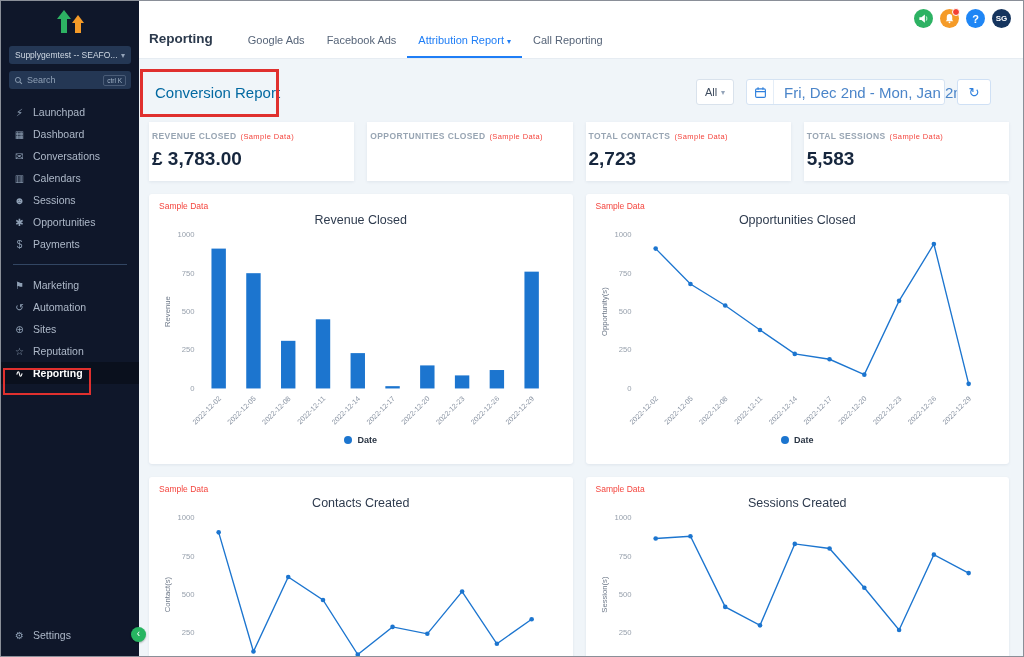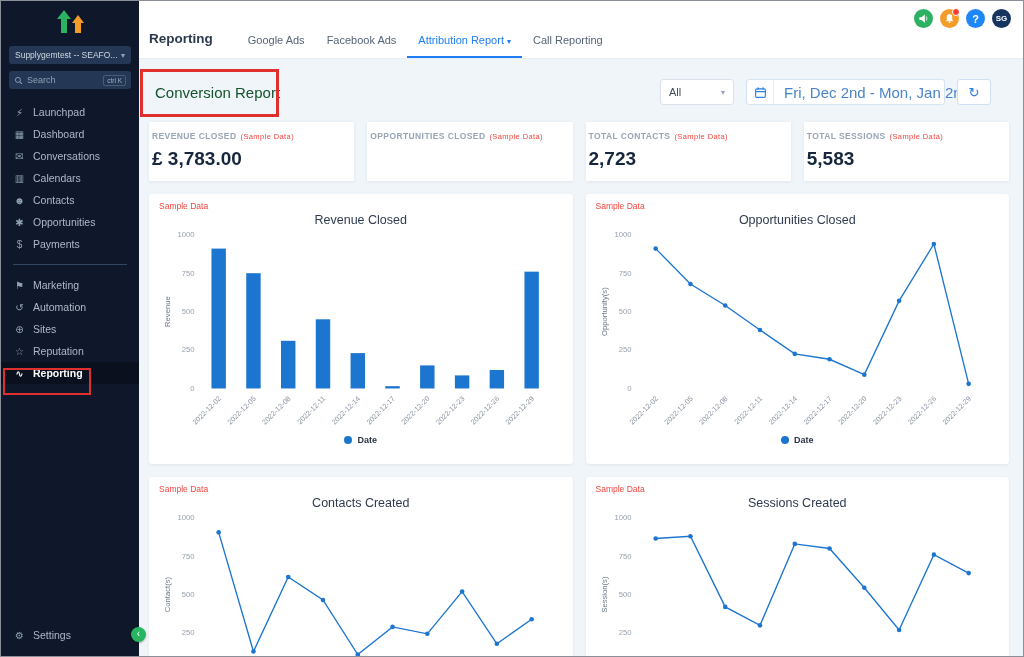--- a/index.html
+++ b/index.html
@@ -36,23 +36,23 @@
   .topbar-icons{position:absolute;top:8px;right:12px;display:flex;gap:7px;align-items:center}
   .hicon{width:19px;height:19px;border-radius:50%;display:flex;align-items:center;justify-content:center;position:relative;color:#fff;cursor:pointer}
   .hicon.green{background:#2db263}
   .hicon.orange{background:#f59b28}
   .hicon.blue{background:#1f86f5;font-size:11px;font-weight:bold}
   .notif-dot{position:absolute;top:-1px;right:-1px;width:6px;height:6px;border-radius:50%;background:#f43f33;border:1px solid #fff}
   .avatar{width:19px;height:19px;border-radius:50%;background:#15345e;color:#fff;font-size:8px;font-weight:bold;display:flex;align-items:center;justify-content:center;cursor:pointer}
   
   .content{position:absolute;left:138px;top:57px;right:0;bottom:0;padding:14px 14px 0 10px;overflow:hidden}
   .toolbar{display:flex;justify-content:space-between;align-items:center;height:40px}
-  .page-heading{font-size:15px;color:#14532d;margin-left:6px}
+  .page-heading{font-size:15px;color:#0369a1;margin-left:6px}
   .toolbar-controls{display:flex;align-items:center;gap:12px;margin-right:18px}
-  .filter-select{background:#fff;border:1px solid #d9e2ec;border-radius:3px;height:26px;width:74px;display:flex;align-items:center;justify-content:space-between;padding:0 8px;font-size:11px;color:#3e4c5f;cursor:pointer;box-sizing:border-box}
+  .filter-select{background:#fff;border:1px solid #d9e2ec;border-radius:3px;height:26px;width:38px;display:flex;align-items:center;justify-content:space-between;padding:0 8px;font-size:11px;color:#3e4c5f;cursor:pointer;box-sizing:border-box}
   .date-group{background:#fff;border:1px solid #d5e3f3;border-radius:3px;height:26px;display:flex;align-items:center;cursor:pointer;box-sizing:border-box}
   .cal-btn{width:26px;height:100%;display:flex;align-items:center;justify-content:center;border-right:1px solid #e4edf7}
   .date-text{padding:0 10px;font-size:15px;color:#4b85c9;width:150px;text-align:center;white-space:nowrap}
   .refresh-btn{width:34px;height:26px;background:#fff;border:1px solid #cfe0f5;border-radius:3px;color:#2f80dd;font-size:13px;display:flex;align-items:center;justify-content:center;cursor:pointer;box-sizing:border-box}
   
   .stats{display:flex;gap:13px;margin-top:10px}
   .stat-card{flex:1;background:#fff;border-radius:0;box-shadow:0 1px 3px rgba(30,50,90,.08);padding:9px 3px 11px}
   .stat-head{font-size:8.5px;letter-spacing:.4px;color:#98a5b3;font-weight:bold}
   .stat-sample{color:#f4453e;font-size:7.5px;margin-left:4px;font-weight:normal}
   .stat-value{font-size:19px;color:#16263d;font-weight:600;margin-top:7px}
@@ -107,21 +107,21 @@
     <div class="nav-item">
       <span class="nav-ico">✉</span>
       <span>Conversations</span>
     </div>
     <div class="nav-item">
       <span class="nav-ico">▥</span>
       <span>Calendars</span>
     </div>
     <div class="nav-item">
       <span class="nav-ico">☻</span>
-      <span>Contacts</span>
+      <span>Sessions</span>
     </div>
     <div class="nav-item">
       <span class="nav-ico">✱</span>
       <span>Opportunities</span>
     </div>
     <div class="nav-item">
       <span class="nav-ico">$</span>
       <span>Payments</span>
     </div>
 

